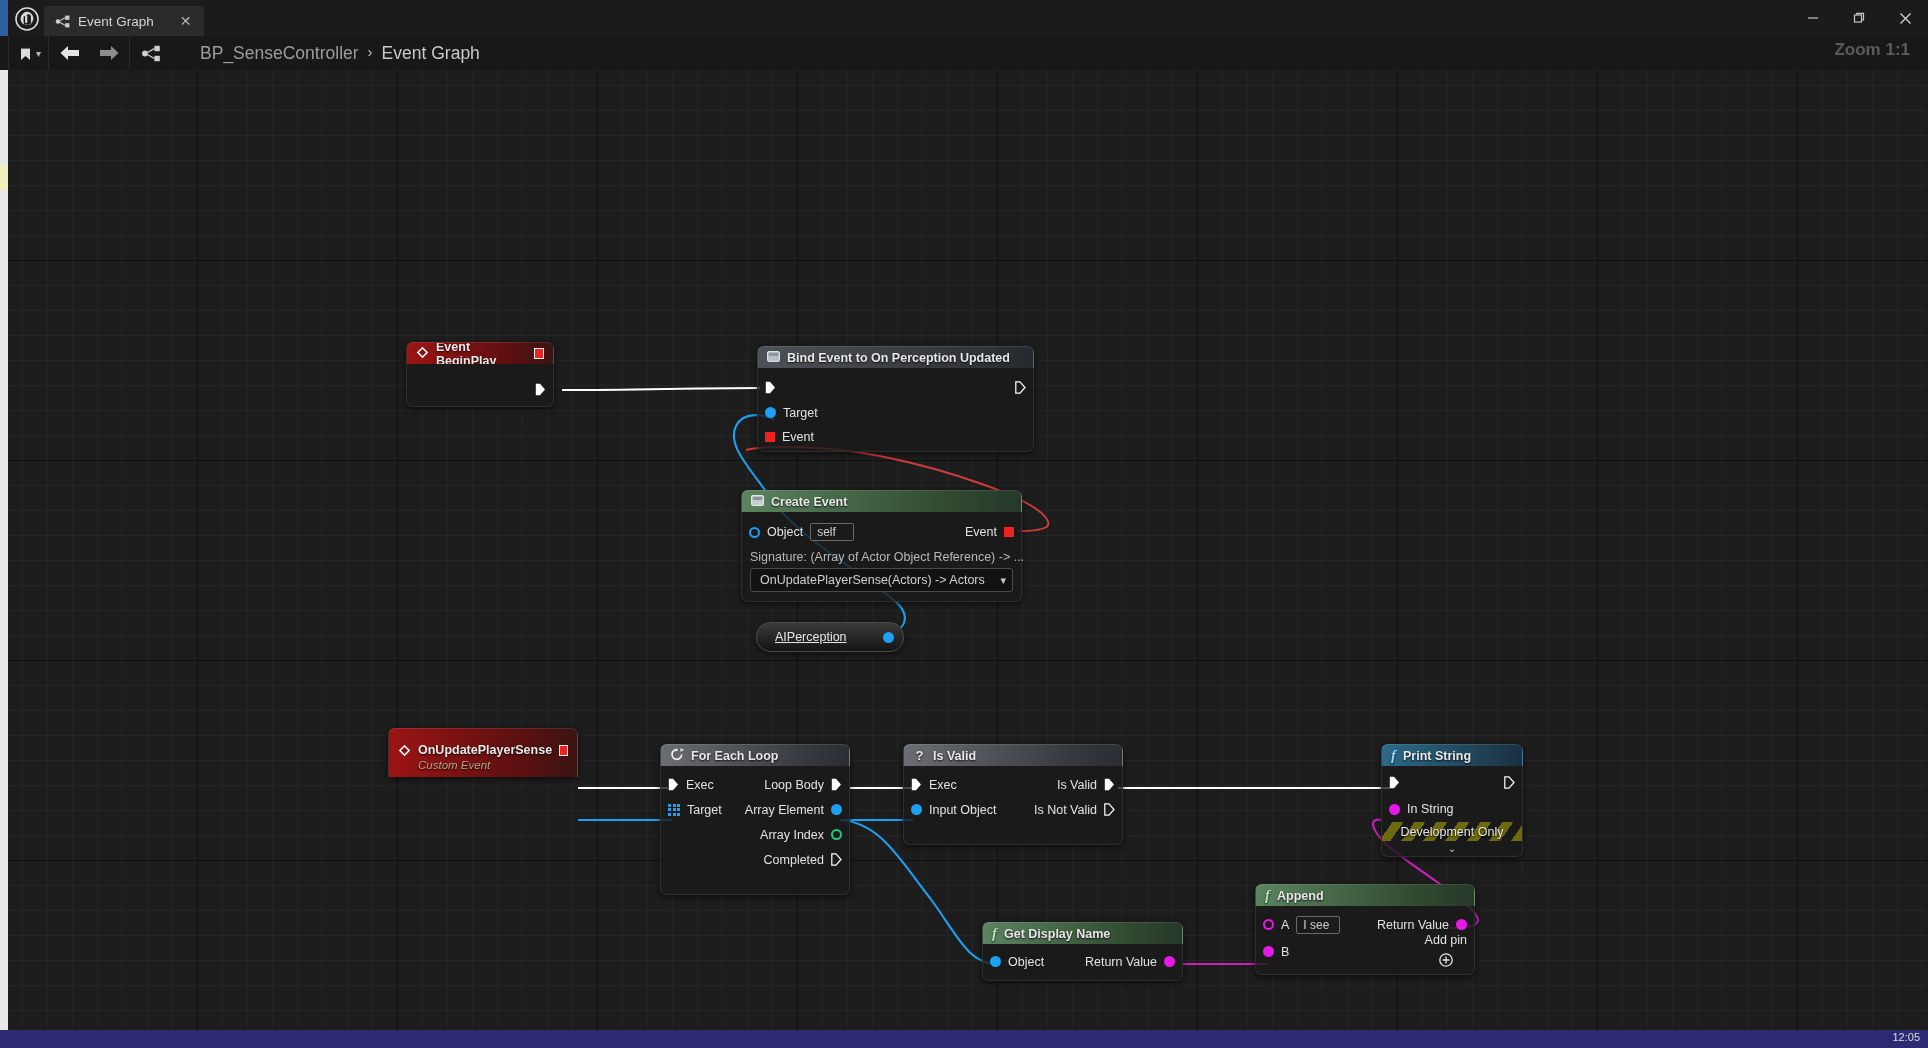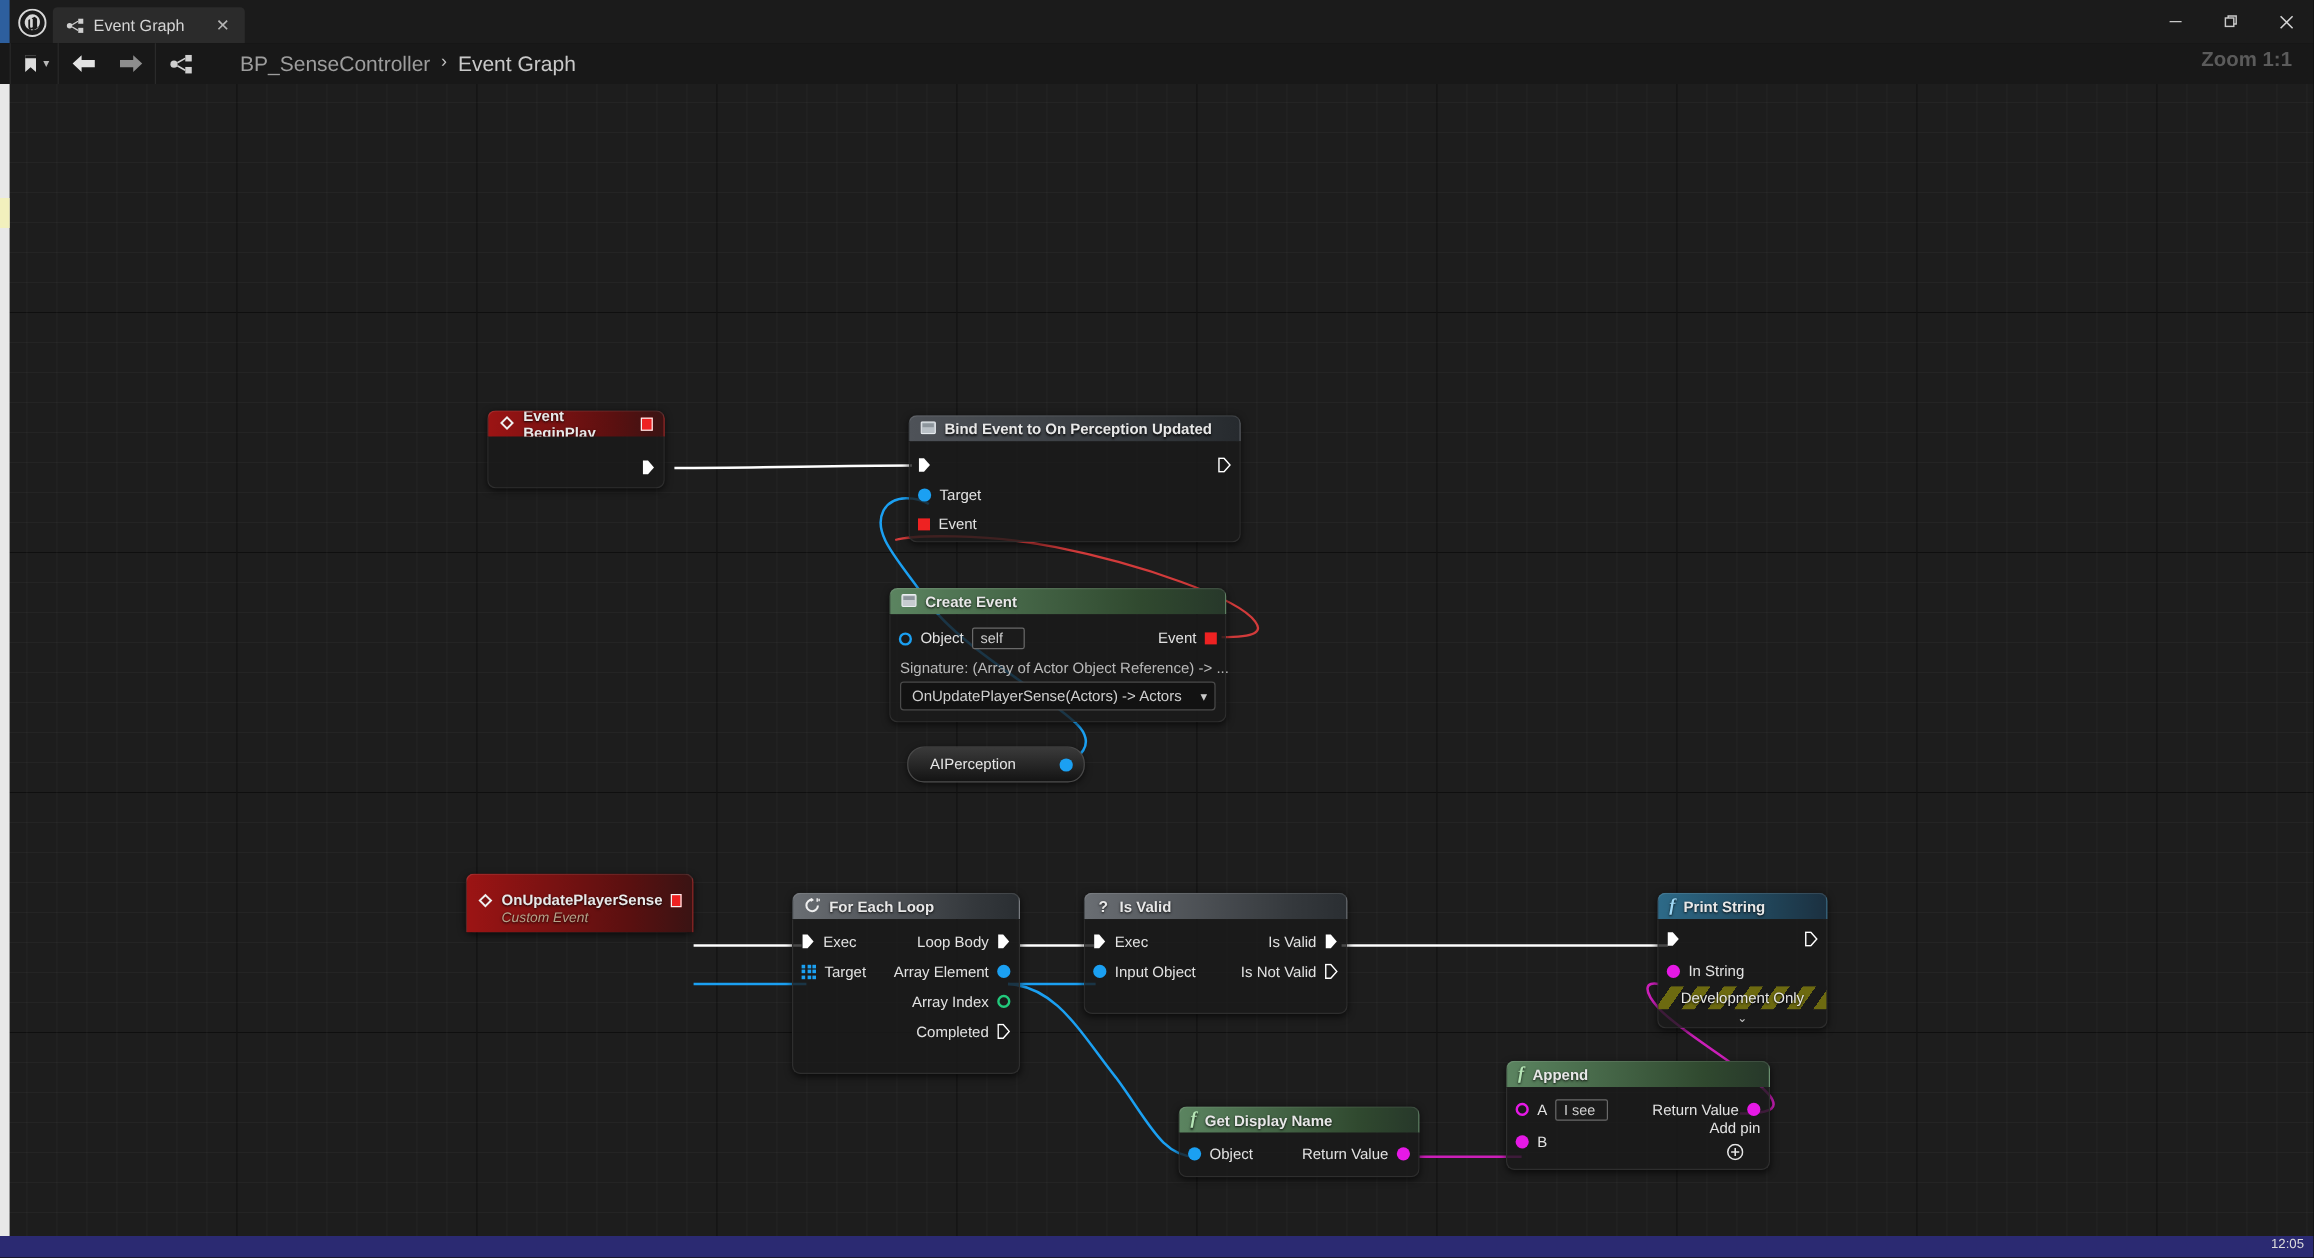--- a/index.html
+++ b/index.html
@@ -333,21 +333,21 @@
         </div>
       </div>
       <div class="sigtext">Signature: (Array of Actor Object Reference) -&gt; ...</div>
       <div class="combo">
         <span>OnUpdatePlayerSense(Actors) -&gt; Actors</span>
         <span class="chev">▾</span>
       </div>
     </div>
   </div>
 
-  <div class="varnode" style="left:756px;top:552px;width:119px;">
+  <div class="varnode" style="left:756px;top:552px;width:119px;text-decoration:underline;">
     <span>AIPerception</span>
     <span class="pin-dot" style="background:#1ba0f2;margin-left:auto;"></span>
   </div>
 
   <div class="node" style="left:388px;top:658px;width:190px;">
     <div class="node-head head-event" style="height:34px;align-items:flex-start;padding-top:14px;">
       <span style="margin-top:1px;">
         <svg width="13" height="13" viewBox="0 0 13 13">
             <path d="M6.5 0.7 L12.3 6.5 L6.5 12.3 L0.7 6.5 Z" fill="#f0f0f0"></path>
             <path d="M6.5 3 L10 6.5 L6.5 10 L3 6.5 Z" fill="#7d1212"></path>

